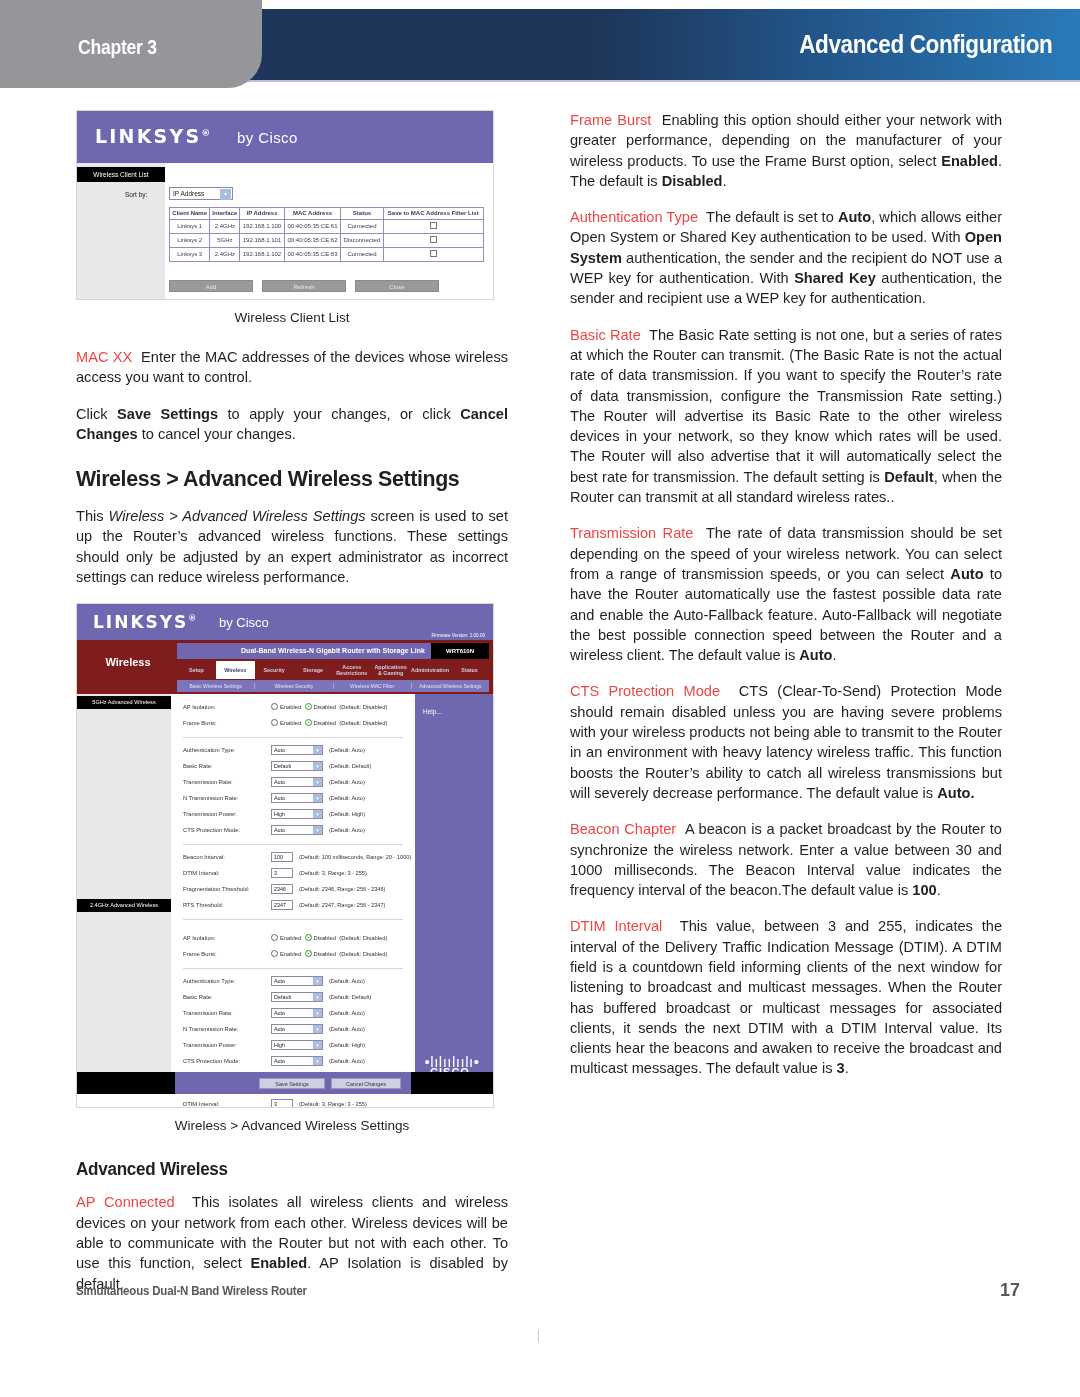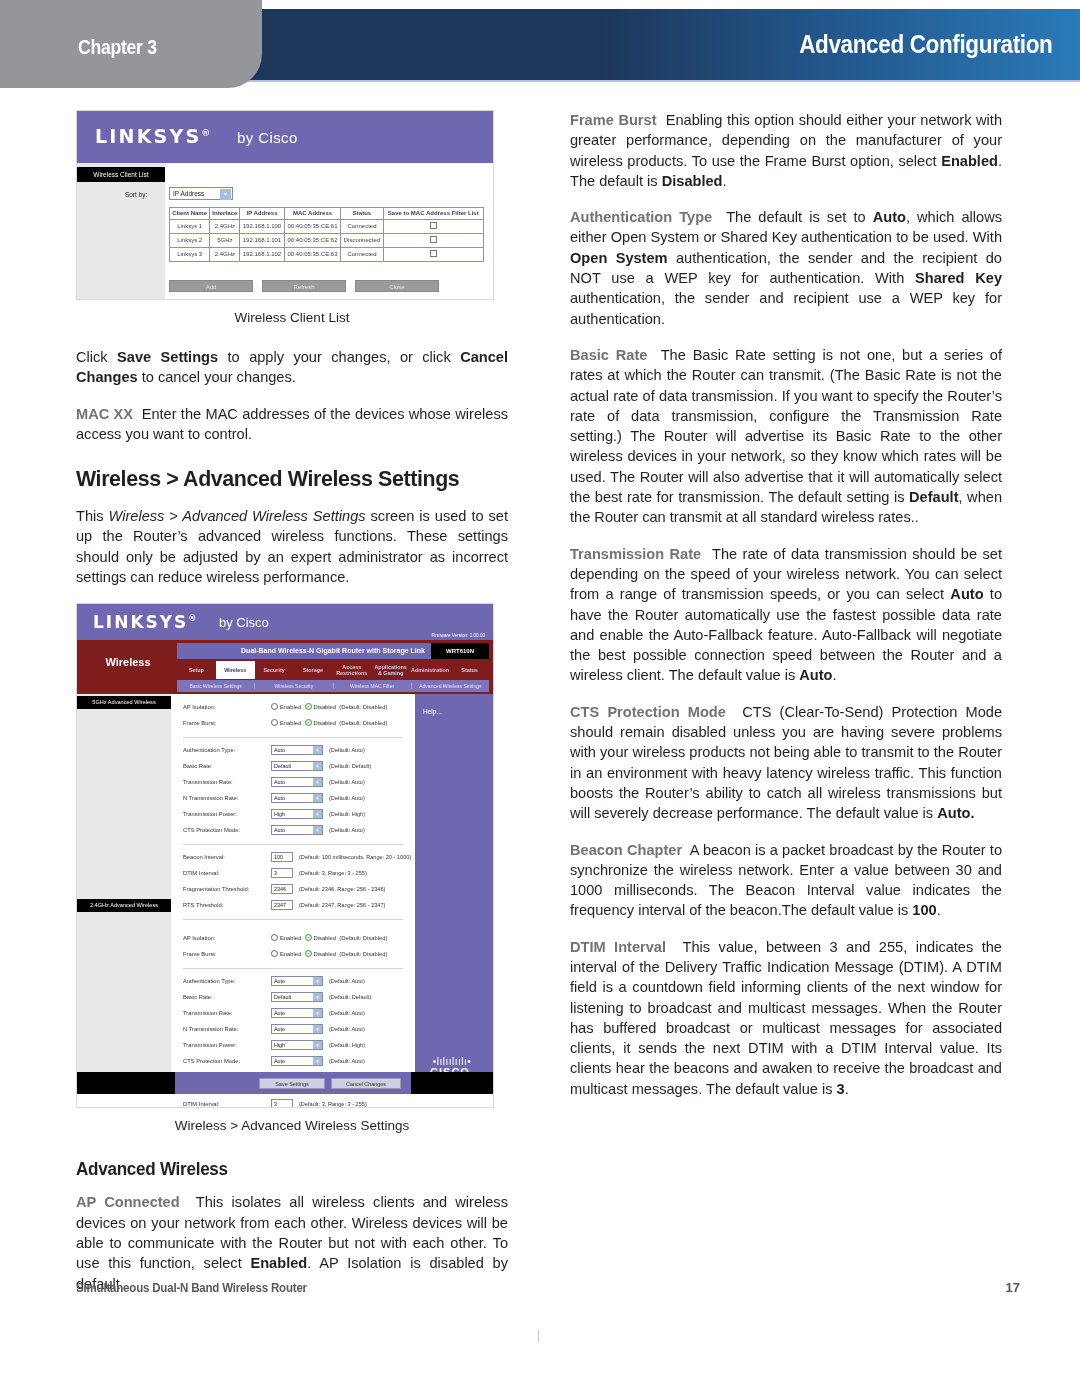--- a/index.html
+++ b/index.html
@@ -42,21 +42,21 @@
     white-space:nowrap;
   }
 
   
   .col { position:absolute; top:110px; width:432px; }
   .col-left  { left:76px; }
   .col-right { left:570px; }
 
   p.body { font-size:14.6px; line-height:20.3px; text-align:justify; margin:0 0 16px 0; }
   p.body.last { margin-bottom:0; }
-  .term { color:#737373; font-weight:bold; }
+  .term { color:#ef4444; font-weight:normal; }
   b { font-weight:bold; }
   i { font-style:italic; }
 
   h2.section {
     font-size:22.5px; font-weight:bold; margin:22px 0 14px 0;
     letter-spacing:-0.4px; transform:scaleX(0.95); transform-origin:left center;
   }
   h3.subsection {
     font-size:18px; font-weight:bold; margin:26px 0 12px 0;
     letter-spacing:-0.3px; transform:scaleX(0.95); transform-origin:left center;
@@ -212,36 +212,36 @@
 
   .s2-footer { position:absolute; left:0; bottom:0; width:100%; height:22px; background:#000; }
   .s2-footbar { position:absolute; left:98px; right:82px; bottom:0; height:22px; background:#6f68b0; }
   .s2-fbtn {
     position:absolute; bottom:5px; height:11px; background:#cfcfe2; color:#333;
     font-size:5.4px; text-align:center; line-height:11px; border:1px solid #9a9ab8;
   }
   .s2-cisco {
     position:absolute; right:6px; bottom:16px; width:70px; text-align:center; color:#fff;
   }
-  .s2-cisco .bars { font-size:10px; letter-spacing:0.5px; line-height:9px; }
+  .s2-cisco .bars { font-size:15px; letter-spacing:0.5px; line-height:9px; }
   .s2-cisco .name { font-size:11px; font-weight:bold; letter-spacing:1px; }
 
   
   .footer-rule {
     position:absolute; left:538px; top:1330px; width:1px; height:12px; background:#c8c8c8;
   }
   .footer {
     position:absolute; left:76px; top:1280px; width:944px;
     display:flex; justify-content:space-between; align-items:center;
   }
   .footer-text {
     font-size:12.5px; font-weight:bold; color:#58595b;
     letter-spacing:-0.2px; transform:scaleX(0.92); transform-origin:left center;
   }
-  .footer-page { font-size:13px; font-weight:bold; color:#58595b; }
+  .footer-page { font-size:18px; font-weight:bold; color:#58595b; }
 </style>
 </head>
 <body>
 
 <div class="header">
   <div class="hdr-band"></div>
   <div class="hdr-band-underline"></div>
   <div class="chapter-tab"></div>
   <div class="chapter-label">Chapter 3</div>
   <div class="hdr-title">Advanced Configuration</div>
@@ -304,23 +304,23 @@
         <div class="s1-btns">
           <div class="s1-btn">Add</div>
           <div class="s1-btn">Refresh</div>
           <div class="s1-btn">Close</div>
         </div>
       </div>
     </div>
     <div class="caption">Wireless Client List</div>
   </div>
 
+  <p class="body"><span class="term">MAC XX</span>&nbsp; <span>Enter the MAC addresses of the devices whose wireless access you want to control.</span></p>
+
   <p class="body"><span>Click </span><b>Save Settings</b><span> to apply your changes, or click </span><b>Cancel Changes</b><span> to cancel your changes.</span></p>
-
-  <p class="body"><span class="term">MAC XX</span>&nbsp; <span>Enter the MAC addresses of the devices whose wireless access you want to control.</span></p>
 
   <h2 class="section">Wireless &gt; Advanced Wireless Settings</h2>
 
   <p class="body"><span>This </span><i>Wireless &gt; Advanced Wireless Settings</i><span> screen is used to set up the Router’s advanced wireless functions. These settings should only be adjusted by an expert administrator as incorrect settings can reduce wireless performance.</span></p>
 
   <div class="figure">
     <div class="shot2">
 
       <div class="s2-top">
         <div class="s2-logo"><span>LINKSYS</span><sup>®</sup></div>

